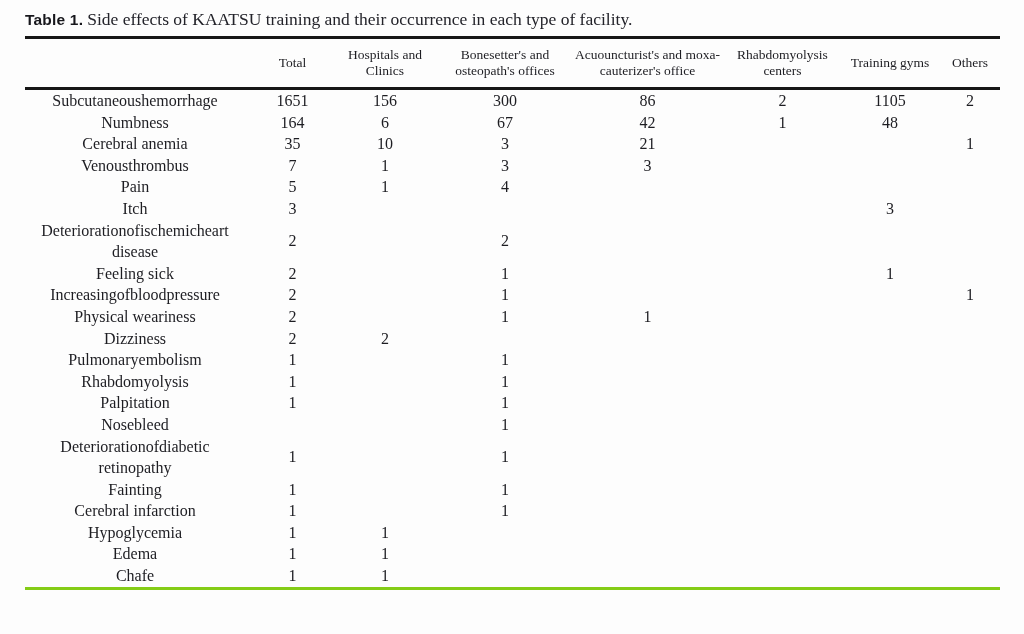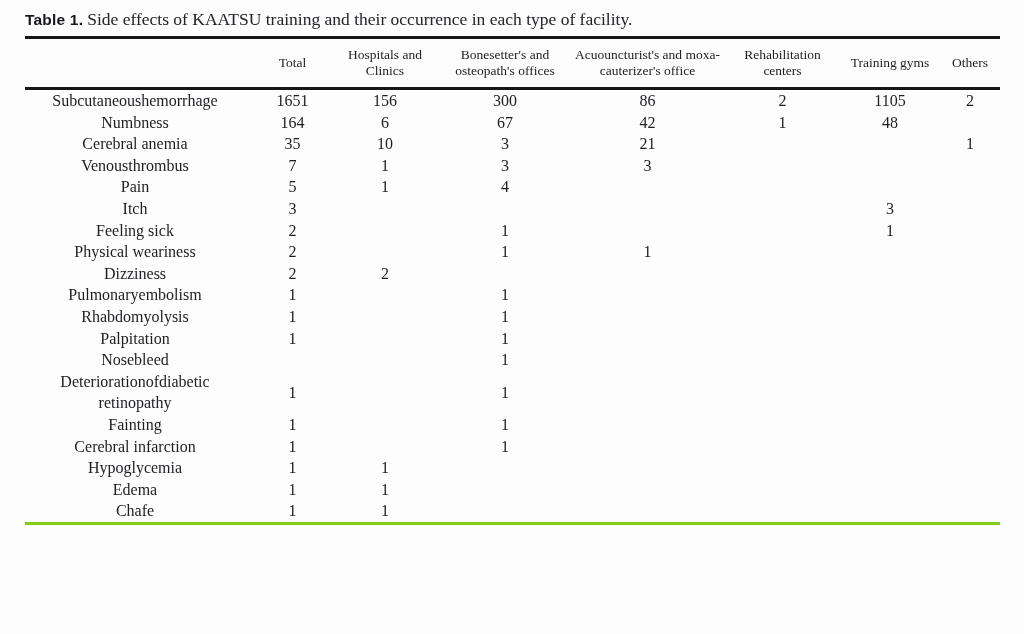--- a/index.html
+++ b/index.html
@@ -91,21 +91,21 @@
       <col style="width:100px">
       <col style="width:60px">
     </colgroup>
     <thead>
       <tr>
         <th></th>
         <th>Total</th>
         <th>Hospitals and Clinics</th>
         <th>Bonesetter's and osteopath's offices</th>
         <th>Acuouncturist's and moxa-cauterizer's office</th>
-        <th>Rehabilitation centers</th>
+        <th>Rhabdomyolysis centers</th>
         <th>Training gyms</th>
         <th>Others</th>
       </tr>
     </thead>
     <tbody id="table-body">
         <tr>
           <td class="row-label">Subcutaneoushemorrhage</td>
           <td>1651</td>
           <td>156</td>
           <td>300</td>
@@ -158,28 +158,48 @@
           <td class="row-label">Itch</td>
           <td>3</td>
           <td></td>
           <td></td>
           <td></td>
           <td></td>
           <td>3</td>
           <td></td>
         </tr>
         <tr>
+          <td class="row-label">Deteriorationofischemicheart disease</td>
+          <td>2</td>
+          <td></td>
+          <td>2</td>
+          <td></td>
+          <td></td>
+          <td></td>
+          <td></td>
+        </tr>
+        <tr>
           <td class="row-label">Feeling sick</td>
           <td>2</td>
           <td></td>
           <td>1</td>
           <td></td>
           <td></td>
           <td>1</td>
           <td></td>
+        </tr>
+        <tr>
+          <td class="row-label">Increasingofbloodpressure</td>
+          <td>2</td>
+          <td></td>
+          <td>1</td>
+          <td></td>
+          <td></td>
+          <td></td>
+          <td>1</td>
         </tr>
         <tr>
           <td class="row-label">Physical weariness</td>
           <td>2</td>
           <td></td>
           <td>1</td>
           <td>1</td>
           <td></td>
           <td></td>
           <td></td>

